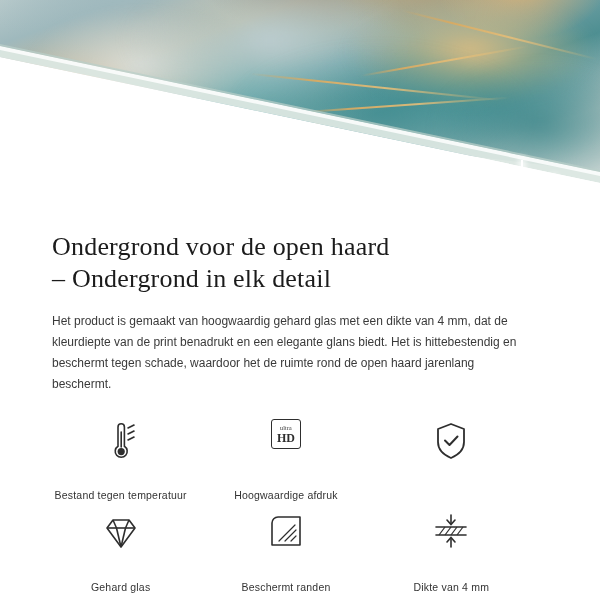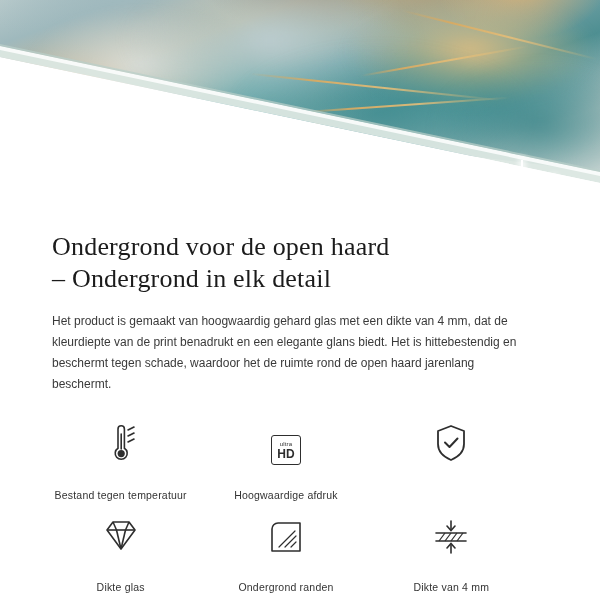--- a/index.html
+++ b/index.html
@@ -133,22 +133,23 @@
   .feature {
     display: flex;
     flex-direction: column;
     align-items: center;
     justify-content: flex-start;
     text-align: center;
   }
   .feature-icon {
     height: 46px;
     display: flex;
-    align-items: flex-end;
+    align-items: flex-start;
     justify-content: center;
+    font-family: Liberation Serif, serif;
   }
   .feature-label {
     margin-top: 24px;
     font-size: 10.5px;
     color: #333333;
     letter-spacing: 0.2px;
   }
   .hd-box {
     width: 30px;
     height: 30px;
@@ -246,35 +247,35 @@
             <g fill="none" stroke="#2e2e2e" stroke-width="1.6" stroke-linejoin="round">
               <path d="M8 17 L14 9 L30 9 L36 17 L22 36 Z"></path>
               <line x1="8" y1="17" x2="36" y2="17"></line>
               <line x1="14" y1="9" x2="17.5" y2="17"></line>
               <line x1="30" y1="9" x2="26.5" y2="17"></line>
               <line x1="17.5" y1="17" x2="22" y2="36"></line>
               <line x1="26.5" y1="17" x2="22" y2="36"></line>
             </g>
           </svg>
         </div>
-        <div class="feature-label">Dikte glas</div>
+        <div class="feature-label">Gehard glas</div>
       </div>
 
       <div class="feature">
         <div class="feature-icon">
           <svg width="40" height="40" viewBox="0 0 40 40">
             <path d="M6 34 V12 A6 6 0 0 1 12 6 H34 V34 Z" fill="none" stroke="#2e2e2e" stroke-width="1.6" stroke-linejoin="round"></path>
             <g stroke="#2e2e2e" stroke-width="1.2" stroke-linecap="round">
               <line x1="13" y1="30" x2="29" y2="14"></line>
               <line x1="19" y1="30" x2="30" y2="19"></line>
               <line x1="25" y1="30" x2="30" y2="25"></line>
             </g>
           </svg>
         </div>
-        <div class="feature-label">Ondergrond randen</div>
+        <div class="feature-label">Beschermt randen</div>
       </div>
 
       <div class="feature">
         <div class="feature-icon">
           <svg width="46" height="40" viewBox="0 0 46 40">
             <g stroke="#2e2e2e" stroke-width="1.6" stroke-linecap="round" fill="none">
               <line x1="23" y1="4" x2="23" y2="12"></line>
               <path d="M19 9 L23 13.5 L27 9"></path>
               <line x1="23" y1="36" x2="23" y2="28"></line>
               <path d="M19 31 L23 26.5 L27 31"></path>

